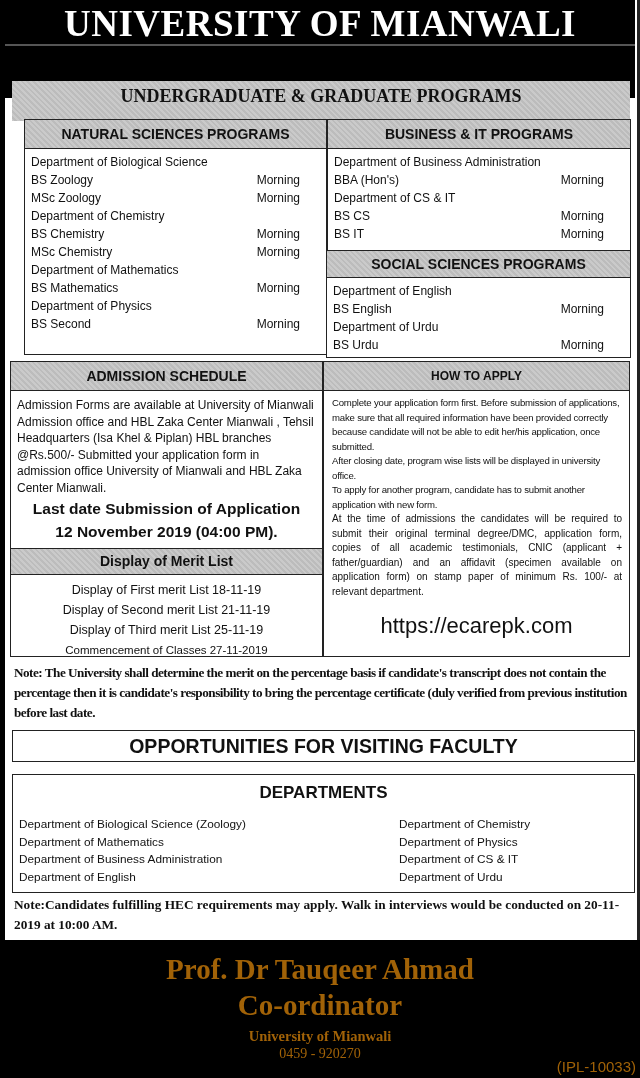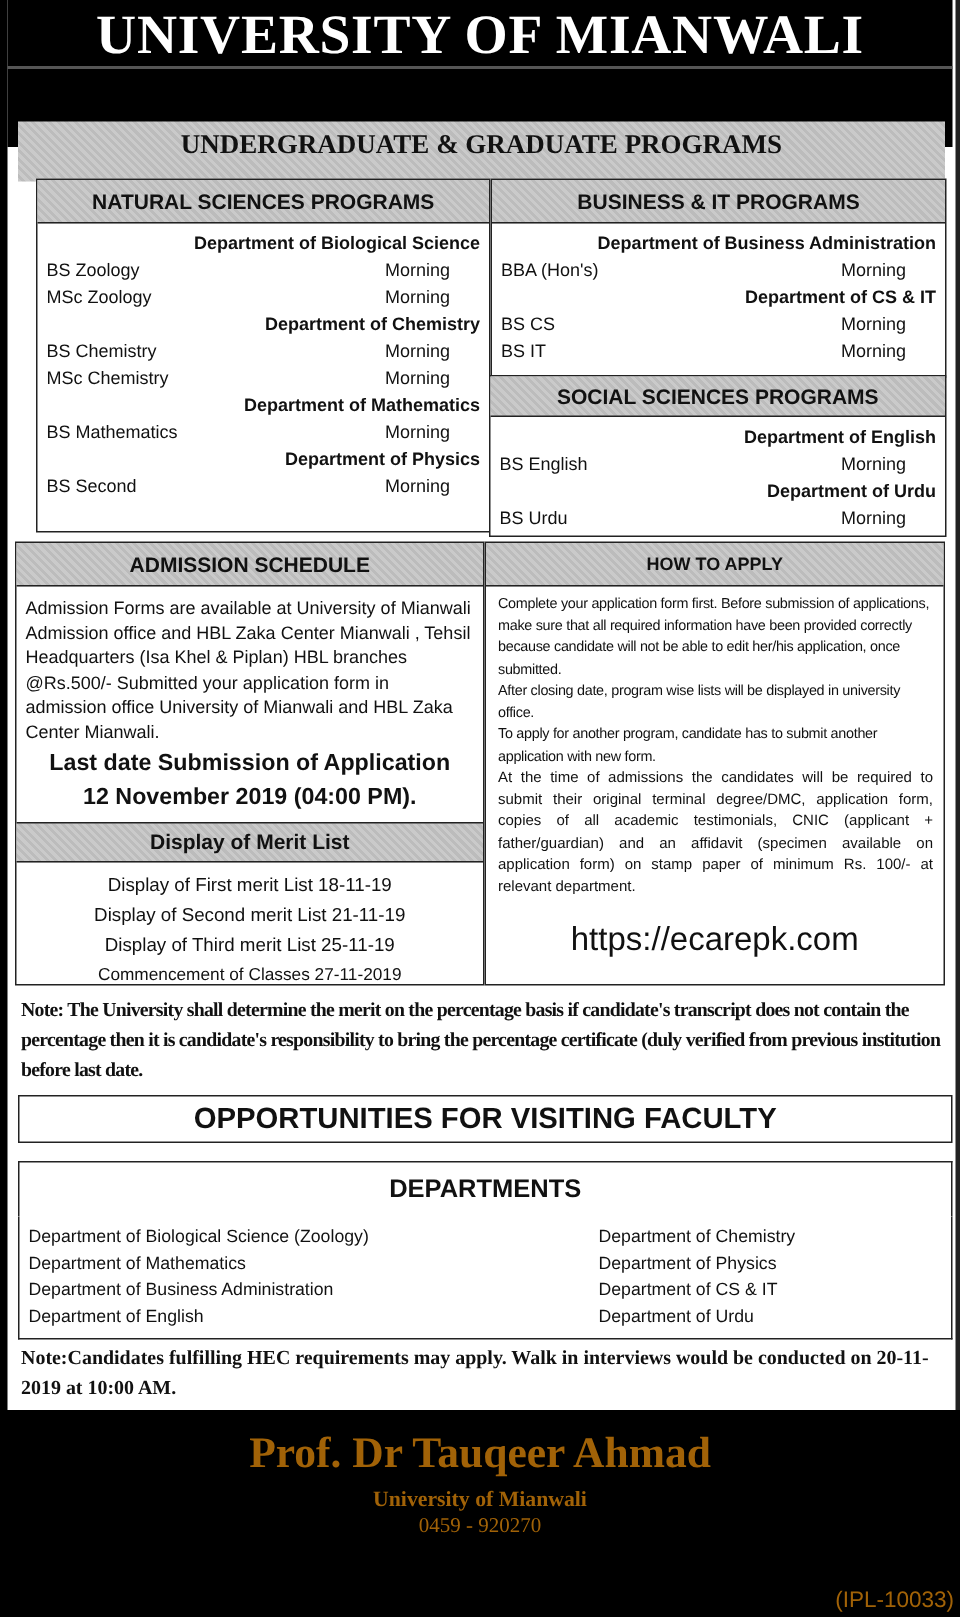--- a/index.html
+++ b/index.html
@@ -12,21 +12,21 @@
   .adm-title { font-family:"Liberation Sans", sans-serif; font-weight:bold; font-size:29px; line-height:34px; margin-top:8px; letter-spacing:0.3px; }
   .banner-sep { position:absolute; left:0; top:44px; width:100%; height:2px; background:#555; }
 
   .grey { background:#c6c6c6; background-image:repeating-linear-gradient(45deg, rgba(255,255,255,0.08) 0 2px, rgba(0,0,0,0.05) 2px 4px); }
   .sub-banner { position:absolute; left:12px; top:81px; width:618px; height:40px; text-align:center; font-family:"Liberation Serif", serif; font-weight:bold; font-size:18px; line-height:30px; color:#111; }
 
   .box { position:absolute; border:1.5px solid #222; background:#fff; box-sizing:border-box; }
   .box-head { text-align:center; font-weight:bold; font-size:14px; line-height:28px; height:28px; border-bottom:1.5px solid #222; color:#111; }
   .box-body { padding:4px 6px 0 6px; font-size:12px; line-height:18px; }
   .row { display:flex; justify-content:space-between; height:18px; }
-  .dept { font-weight:bold; font-size:12px;text-align:right; }
+  .dept { font-weight:normal; font-size:12px; }
   .shift { padding-right:20px; }
 
   #natural { left:24px; top:119px; width:303px; height:236px; }
   #business { left:327px; top:119px; width:304px; height:133px; }
   #social { left:326px; top:250px; width:305px; height:108px; }
   #social .box-head { height:26px; line-height:26px; }
 
   #schedule { left:10px; top:361px; width:313px; height:296px; }
   #schedule .box-body { font-size:12px; line-height:16.5px; padding:6px 6px 0 6px; }
   .deadline { text-align:center; font-weight:bold; font-size:15.5px; line-height:21px; margin-top:2px; }
@@ -177,16 +177,17 @@
     <div>Department of CS &amp; IT</div>
     <div>Department of English</div>
     <div>Department of Urdu</div>
   </div>
 </div>
 
 <div class="note2">Note:Candidates fulfilling HEC requirements may apply. Walk in interviews would be conducted on 20-11-2019 at 10:00 AM.</div>
 
 <footer class="bottom-banner">
   <div class="coord-name">Prof. Dr Tauqeer Ahmad</div>
+  <div class="coord-title">Co-ordinator</div>
   <div class="coord-uni">University of Mianwali</div>
   <div class="coord-phone">0459 - 920270</div>
   <div class="ref-code">(IPL-10033)</div>
 </footer>
 
 </body></html>

